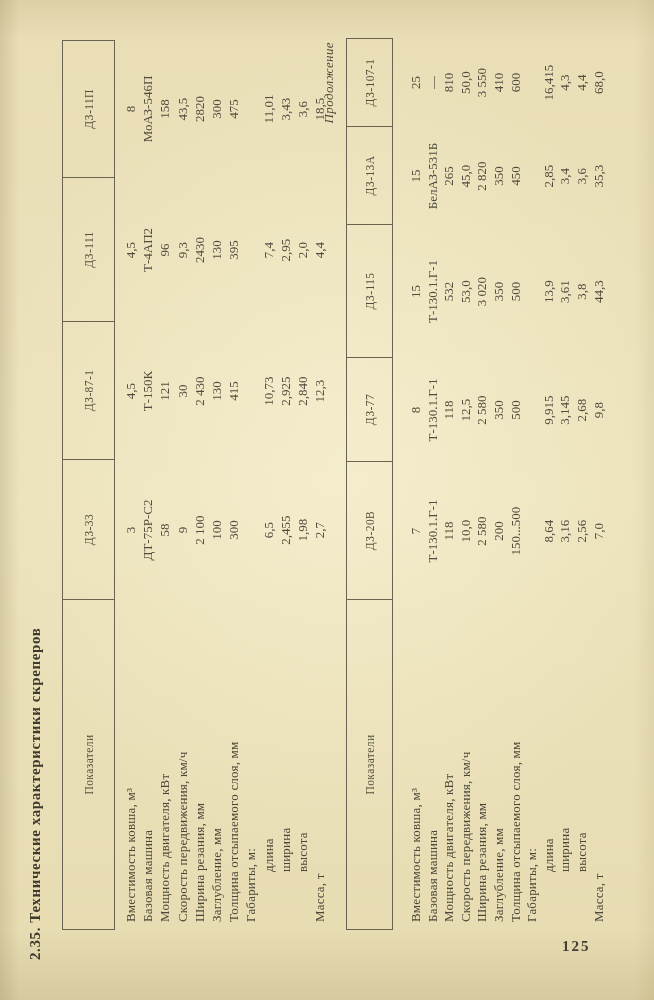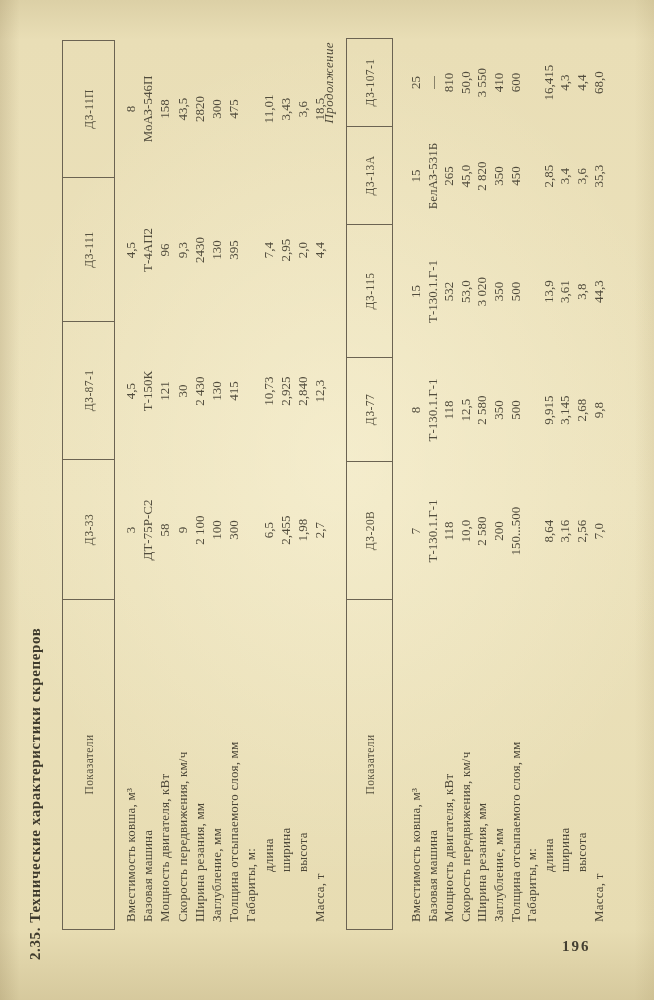--- a/index.html
+++ b/index.html
@@ -282,14 +282,14 @@
             <div class="v">9,8</div>
             <div class="v">44,3</div>
             <div class="v">35,3</div>
             <div class="v">68,0</div>
           </div>
       </div>
     </div>
 
   </div>
 
-  <div class="pagenum">196</div>
+  <div class="pagenum">125</div>
 </div>
 
 </body></html>

